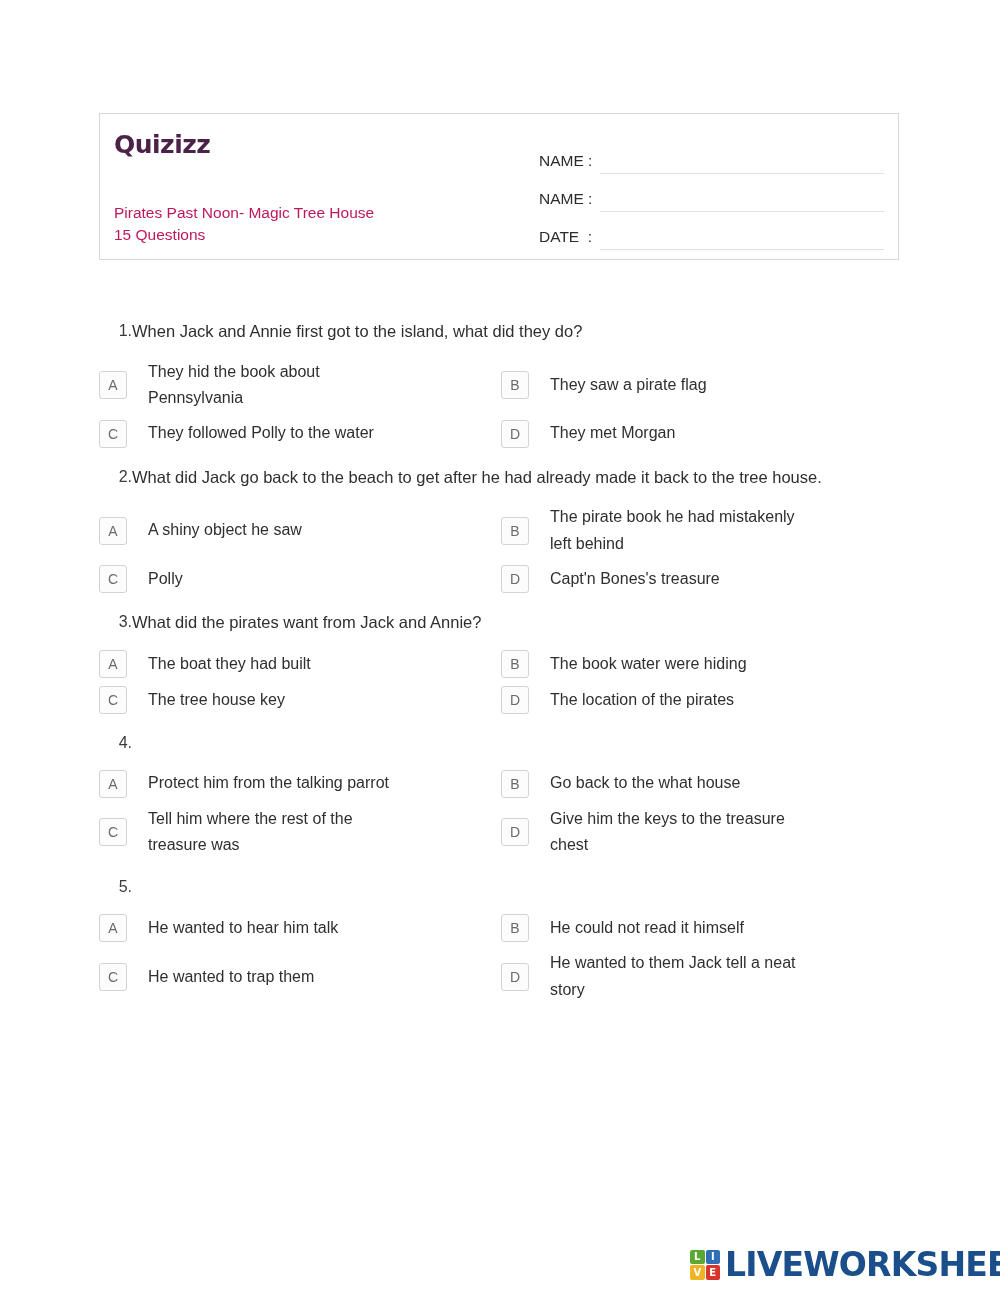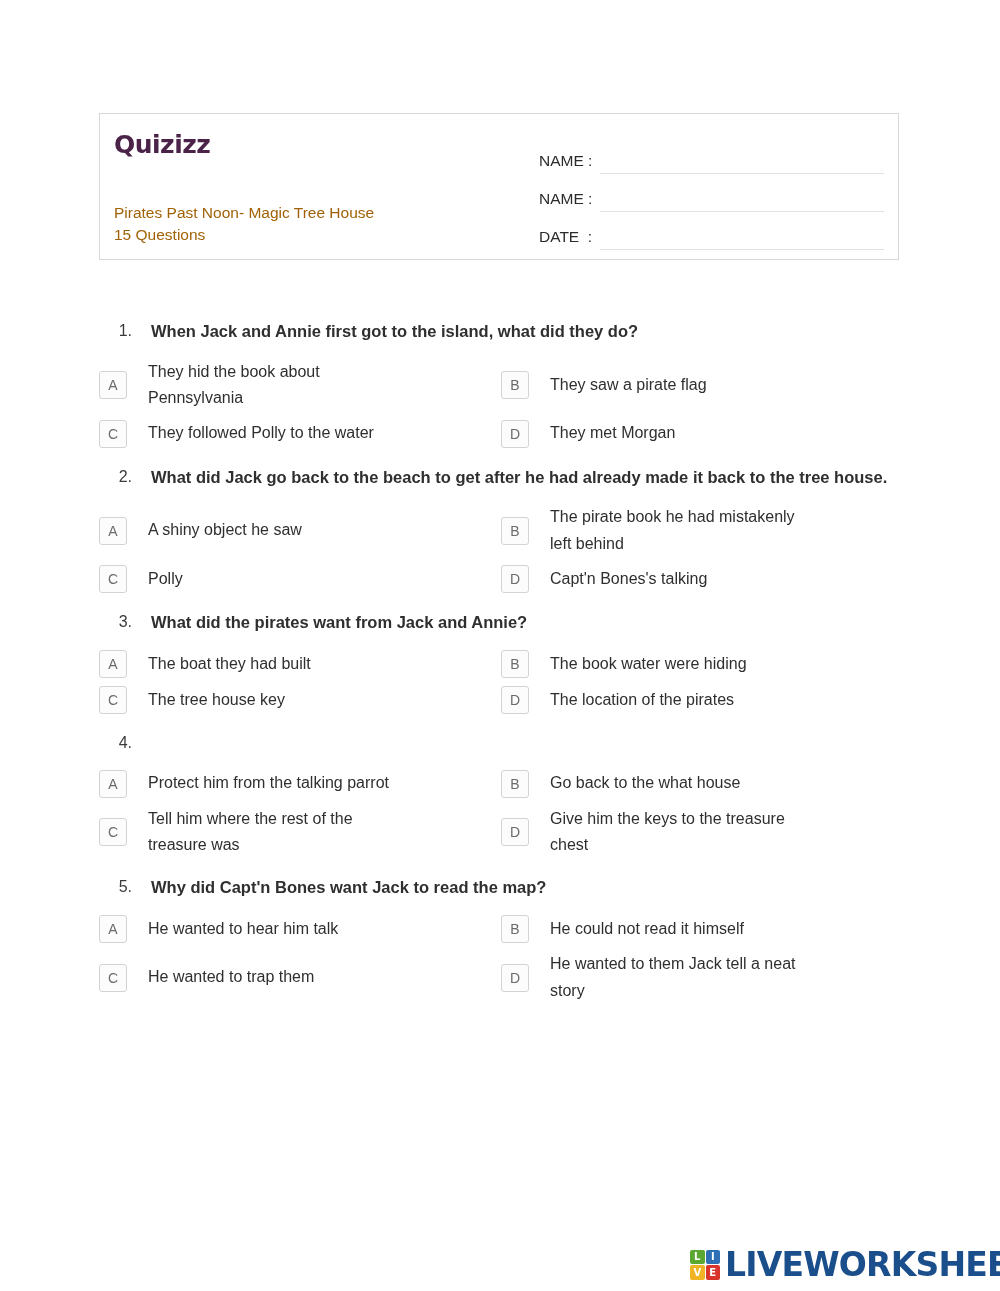--- a/index.html
+++ b/index.html
@@ -40,21 +40,21 @@
     color: #4b2349;
     line-height: 1;
     font-family: "DejaVu Sans", sans-serif;
   }
   .quiz-title-block {
     position: absolute;
     left: 14px;
     top: 88px;
     font-size: 15.5px;
     line-height: 1.45;
-    color: #a16207;
+    color: #be185d;
     font-family: "Liberation Sans", sans-serif;
   }
   .header-right {
     flex: 1;
     padding: 22px 14px 0 14px;
     box-sizing: border-box;
   }
   .field-row {
     display: flex;
     align-items: flex-end;
@@ -91,26 +91,24 @@
   }
   .q-num {
     width: 27px;
     text-align: right;
     font-size: 16px;
     color: #3a3a3a;
     line-height: 1.62;
     flex: none;
   }
   .q-text {
-    margin-left: 19px;
     font-size: 16.5px;
     color: #2f2f2f;
     line-height: 1.62;
     max-width: 740px;
-    font-weight: bold;
   }
 
   .options {
     margin-top: 14px;
   }
   .opt-row {
     display: flex;
     align-items: stretch;
     margin-bottom: 8px;
   }
@@ -266,21 +264,21 @@
           <span class="opt-text">The pirate book he had mistakenly left behind</span>
         </div>
       </div>
       <div class="opt-row">
         <div class="opt opt-left">
           <span class="opt-letter">C</span>
           <span class="opt-text">Polly</span>
         </div>
         <div class="opt opt-right">
           <span class="opt-letter">D</span>
-          <span class="opt-text">Capt'n Bones's talking</span>
+          <span class="opt-text">Capt'n Bones's treasure</span>
         </div>
       </div>
     </div>
   </div>
 
   <div class="question-block">
     <div class="q-head">
       <div class="q-num">3.</div>
       <div class="q-text">What did the pirates want from Jack and Annie?</div>
     </div>
@@ -332,21 +330,20 @@
           <span class="opt-letter">D</span>
           <span class="opt-text">Give him the keys to the treasure chest</span>
         </div>
       </div>
     </div>
   </div>
 
   <div class="question-block">
     <div class="q-head">
       <div class="q-num">5.</div>
-      <div class="q-text">Why did Capt'n Bones want Jack to read the map?</div>
     </div>
     <div class="options">
       <div class="opt-row">
         <div class="opt opt-left">
           <span class="opt-letter">A</span>
           <span class="opt-text">He wanted to hear him talk</span>
         </div>
         <div class="opt opt-right">
           <span class="opt-letter">B</span>
           <span class="opt-text">He could not read it himself</span>

